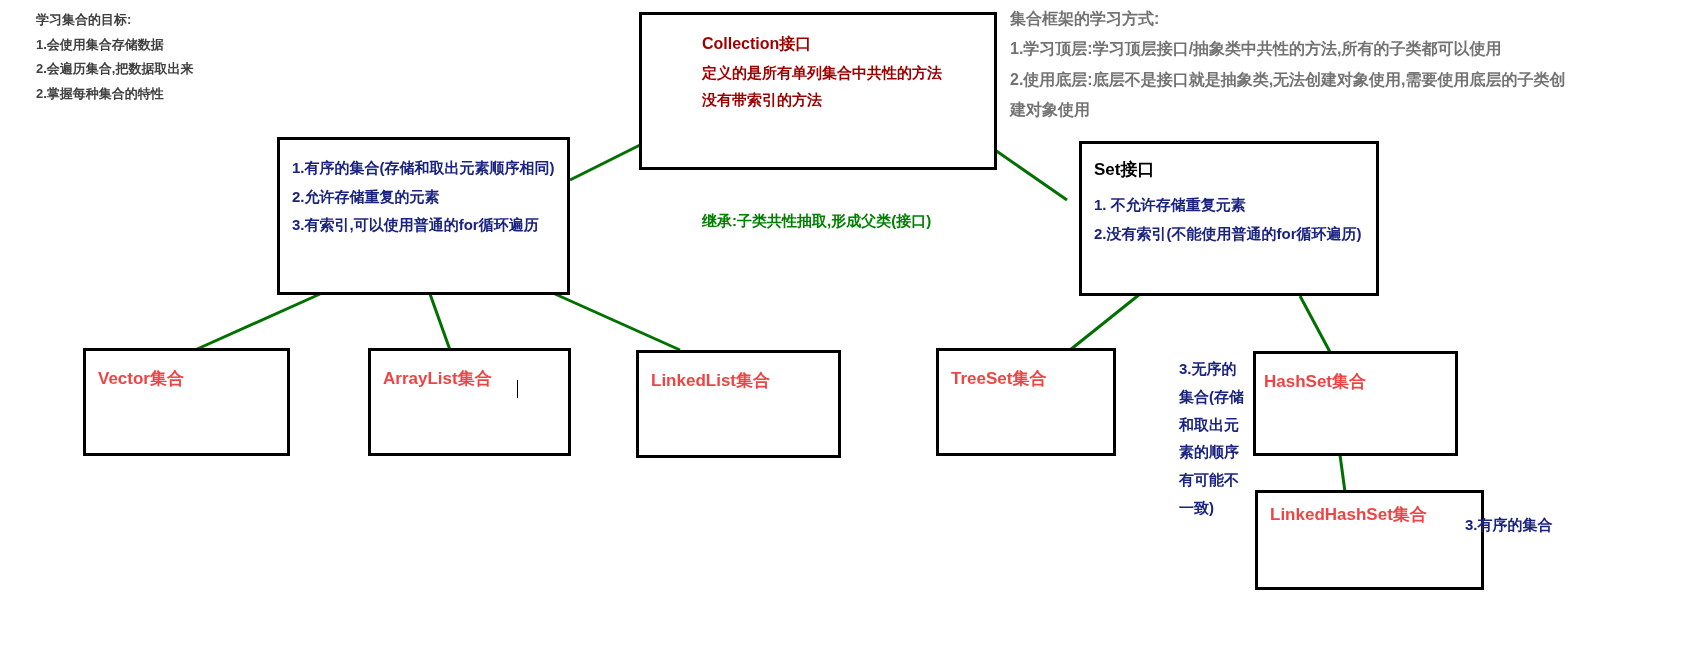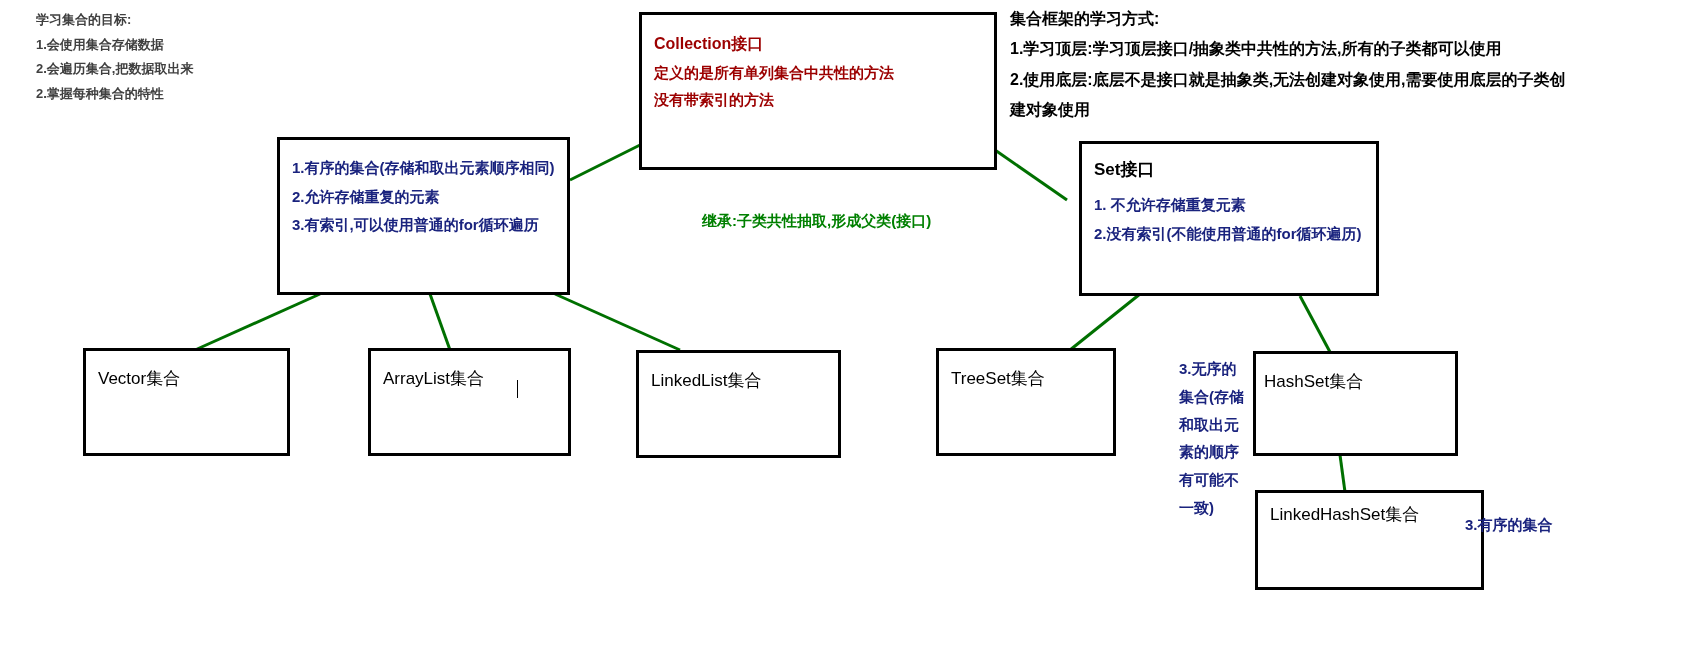--- a/index.html
+++ b/index.html
@@ -11,21 +11,21 @@
       position: relative;
       overflow: hidden;
     }
     .text-block {
       position: absolute;
       font-weight: bold;
       line-height: 1.9;
     }
     .text-line { display: block; }
     .goals { color: #404040; font-size: 13px; margin-left: 28px; }
-    .study-method { color: #000000; font-size: 16px; }
+    .study-method { color: #737373; font-size: 16px; }
     .box {
       position: absolute;
       border: 3px solid #000;
       background: #fff;
       padding: 14px 12px;
     }
     .box-title {
       font-weight: bold;
       color: #000;
       font-size: 17px;
@@ -35,30 +35,31 @@
       color: #1a237e;
       font-weight: bold;
       font-size: 15px;
       line-height: 1.9;
     }
     .red-line {
       color: #9c0000;
       font-weight: bold;
       font-size: 15px;
       line-height: 1.85;
+      margin-left: 48px;
     }
     .leaf-box {
       position: absolute;
       border: 3px solid #000;
       background: #fff;
       padding: 16px 12px;
     }
     .leaf-title {
-      font-weight: normal;
-      color: #000000;
+      font-weight: bold;
+      color: #ef4444;
       font-size: 17px;
     }
     .annotation {
       position: absolute;
       font-weight: bold;
       font-size: 15px;
     }
     .ann-green { color: #008000; }
     .ann-blue { color: #1a237e; line-height: 1.85; }
     svg.connectors {

